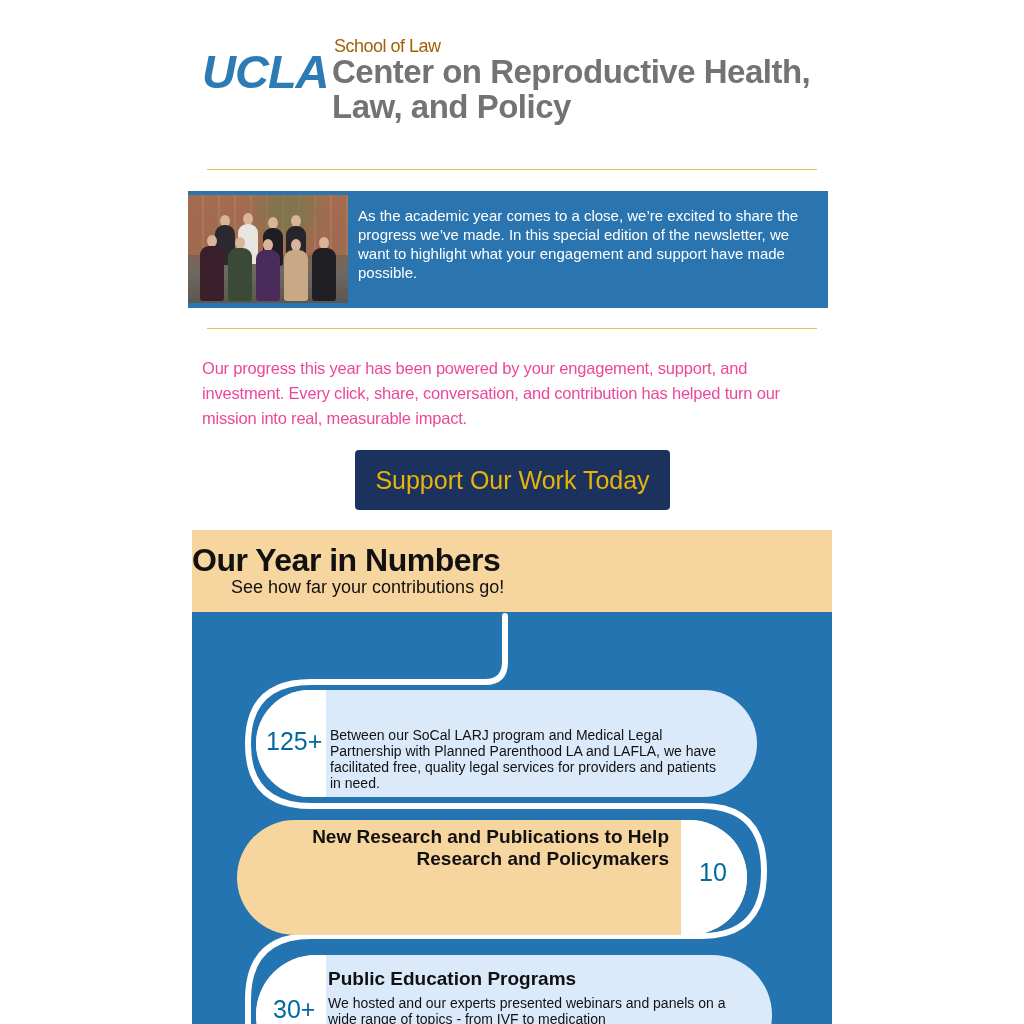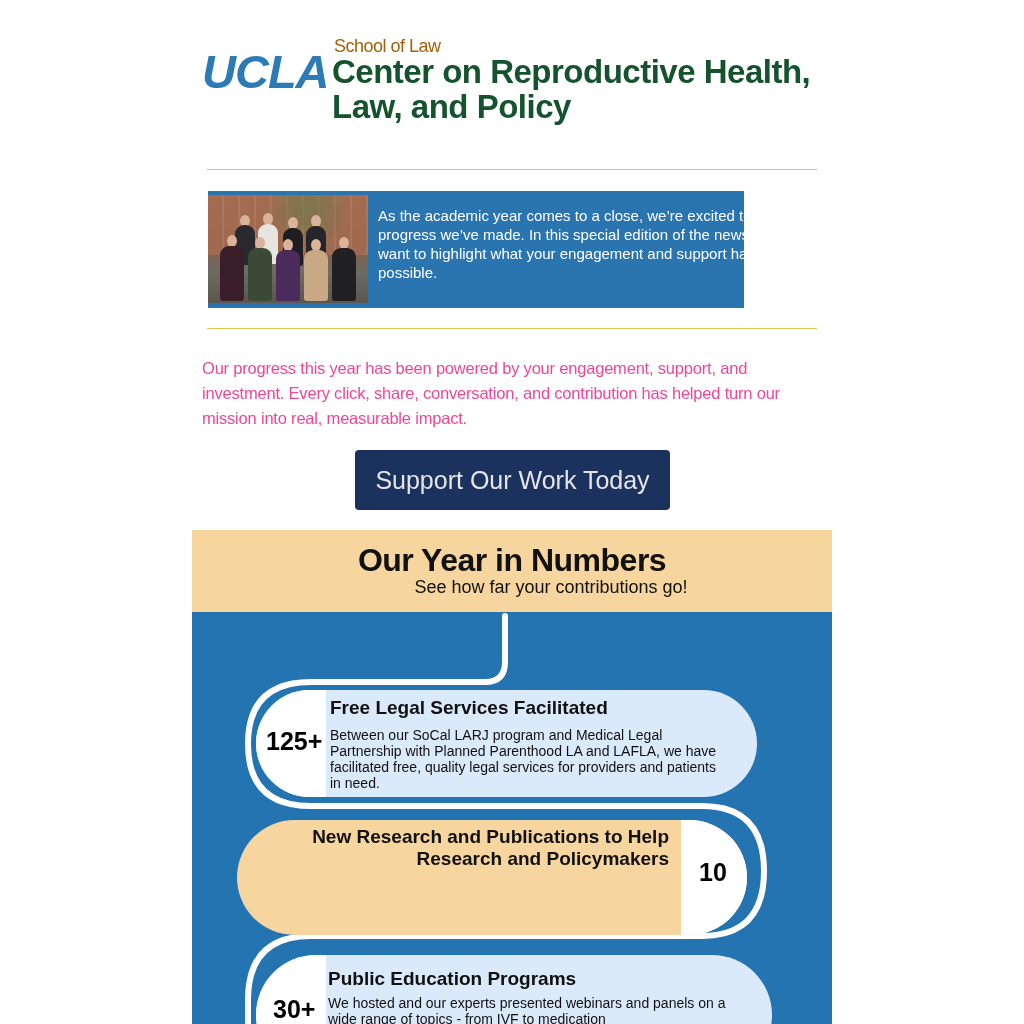--- a/index.html
+++ b/index.html
@@ -2,53 +2,53 @@
 <html><head>
 <meta charset="utf-8">
 <style>
   html, body { margin: 0; padding: 0; background: #ffffff; }
   body { width: 1024px; height: 1024px; overflow: hidden; position: relative; font-family: "Liberation Sans", sans-serif; }
 
   
   .logo { position: absolute; left: 202px; top: 36px; width: 630px; height: 100px; }
   .ucla { position: absolute; left: 0; top: 8px; font-family: "Liberation Sans", sans-serif; font-weight: bold; font-style: italic; font-size: 47px; color: #2d7bb4; letter-spacing: -1px; }
   .school { position: absolute; left: 132px; top: 0; font-size: 18px; color: #a16207; letter-spacing: -0.5px; }
-  .center { position: absolute; left: 130px; top: 18px; font-size: 33px; font-weight: bold; color: #14532d; line-height: 35px; letter-spacing: -0.5px; }
+  .center { position: absolute; left: 130px; top: 18px; font-size: 33px; font-weight: bold; color: #737373; line-height: 35px; letter-spacing: -0.5px; }
 
   .rule { position: absolute; left: 207px; width: 610px; height: 1px; background: #e3c55a; }
 
   
-  .banner { position: absolute; left: 208px; top: 191px; width: 536px; height: 117px; background: #2a74b0; }
+  .banner { position: absolute; left: 188px; top: 191px; width: 640px; height: 117px; background: #2a74b0; }
   .photo { position: absolute; left: 0; top: 4px; width: 160px; height: 108px; overflow: hidden;
            background: linear-gradient(180deg, #a06a50 0%, #8c5a44 40%, #6f6a62 70%, #5c5650 100%); }
   .photo .wall { position: absolute; left: 0; top: 0; width: 160px; height: 60px;
            background: repeating-linear-gradient(90deg, #a56d52 0 14px, #b07a5e 14px 16px), #a56d52; opacity: 0.85; }
   .photo .ivy { position: absolute; left: 60px; top: 0; width: 100px; height: 50px; background: radial-gradient(circle at 40% 30%, #6d7a4a 0 20%, transparent 60%); opacity: 0.6; }
   .person { position: absolute; border-radius: 9px 9px 3px 3px; }
   .head { position: absolute; width: 10px; height: 12px; border-radius: 50%; background: #d9b49a; }
   .banner-text { position: absolute; left: 170px; top: 15px; width: 460px; color: #ffffff; font-size: 15px; line-height: 19px; }
 
   .intro { position: absolute; left: 202px; top: 356px; width: 620px; font-size: 16.5px; line-height: 25px; color: #ec4899; letter-spacing: -0.2px; }
 
-  .cta { position: absolute; left: 355px; top: 450px; width: 315px; height: 60px; background: #1b315e; color: #e5e5e5; border: none; border-radius: 4px;
+  .cta { position: absolute; left: 355px; top: 450px; width: 315px; height: 60px; background: #1b315e; color: #eab308; border: none; border-radius: 4px;
          font-family: "Liberation Sans", sans-serif; font-size: 25px; cursor: pointer; padding: 0; }
 
   
   .numbers { position: absolute; left: 192px; top: 530px; width: 640px; height: 494px; background: #2474b1; overflow: hidden; }
-  .numbers-head { position: absolute; left: 0; top: 0; width: 640px; height: 82px; background: #f7d59f; text-align: center; }
+  .numbers-head { position: absolute; left: 0; top: 0; width: 640px; height: 82px; background: #f7d59f; }
   .numbers-title { position: absolute; left: 0; width: 640px; top: 12px; font-size: 32px; font-weight: bold; color: #111; letter-spacing: -0.5px; }
   .numbers-sub { position: absolute; left: 0; width: 640px; top: 47px; font-size: 18px; color: #111; padding-left: 39px; }
 
   .track { position: absolute; left: 0; top: 0; }
 
   .pill { position: absolute; overflow: hidden; }
   .pill.blue { background: #dbeafb; }
   .pill.tan { background: #f7d59f; }
   .cap { position: absolute; top: 0; background: #ffffff; }
-  .num { position: absolute; font-size: 25px; font-weight: bold; color: #000000; }
+  .num { position: absolute; font-size: 25px; font-weight: normal; color: #0369a1; }
   .ptitle { position: absolute; font-size: 19px; font-weight: bold; color: #111; line-height: 22px; }
   .pdesc { position: absolute; font-size: 14px; color: #111; line-height: 16px; }
   .right { text-align: right; }
 </style>
 </head>
 <body>
 
 <div class="logo">
   <div class="ucla">UCLA</div>
   <div class="school">School of Law</div>
@@ -100,21 +100,20 @@
     <div class="numbers-sub">See how far your contributions go!</div>
   </div>
 
   <svg class="track" width="640" height="494">
     <path fill="none" stroke="#ffffff" stroke-width="6" stroke-linecap="round" d="M313 86 L313 132 Q313 152 293 152 L119 152 Q56 152 56 214 Q56 276 119 276 L510 276 Q572 276 572 341 Q572 406 510 406 L119 406 Q56 406 56 470 L56 520"></path>
   </svg>
 
   <div class="pill blue" style="left:64px;top:160px;width:501px;height:107px;border-radius:54px;">
     <div class="cap" style="left:0;width:70px;height:107px;"></div>
     <div class="num" style="left:10px;top:37px;">125+</div>
-    <div class="ptitle" style="left:74px;top:7px;width:420px;">Free Legal Services Facilitated</div>
     <div class="pdesc" style="left:74px;top:37px;width:395px;">Between our SoCal LARJ program and Medical Legal Partnership with Planned Parenthood LA and LAFLA, we have facilitated free, quality legal services for providers and patients in need.</div>
   </div>
 
   <div class="pill tan" style="left:45px;top:290px;width:510px;height:115px;border-radius:58px;">
     <div class="cap" style="left:444px;width:66px;height:115px;"></div>
     <div class="num" style="left:462px;top:38px;text-align:right;">10</div>
     <div class="ptitle right" style="left:40px;top:6px;width:392px;">New Research and Publications to Help Research and Policymakers</div>
   </div>
 
   <div class="pill blue" style="left:64px;top:425px;width:516px;height:120px;border-radius:60px;">

